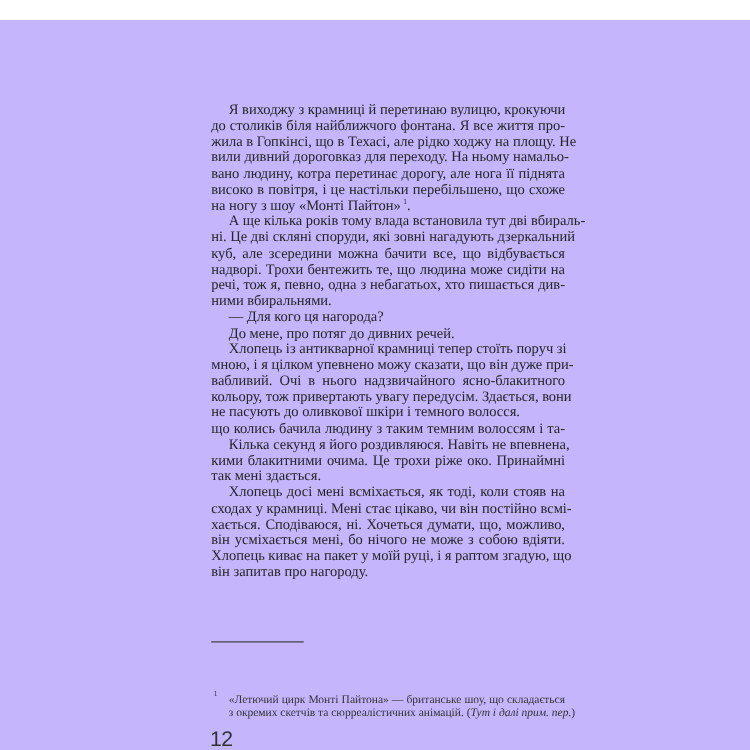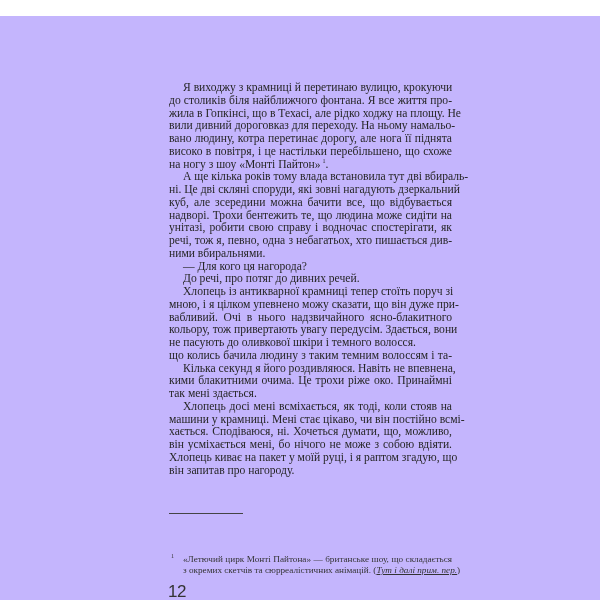--- a/index.html
+++ b/index.html
@@ -70,21 +70,21 @@
   .fn-line {
     display: block;
     margin-left: 14px;
     height: 11px;
     line-height: 11px;
     white-space: nowrap;
     text-align: justify;
     text-align-last: justify;
   }
   .fn-line.last { text-align-last: justify; }
-  .fn-line em { font-style: italic; text-decoration: underline; }
+  .fn-line em { font-style: italic; }
   .page-number {
     position: absolute;
     left: 168px;
     top: 538px;
     font-family: Liberation Sans, sans-serif;
     font-size: 17px;
     color: #333;
     letter-spacing: -0.5px;
     margin-top: 28px;
   }
@@ -99,36 +99,35 @@
     <span class="line">до столиків біля найближчого фонтана. Я все життя про-</span>
     <span class="line">жила в Гопкінсі, що в Техасі, але рідко ходжу на площу. Не</span>
     <span class="line">вили дивний дороговказ для переходу. На ньому намальо-</span>
     <span class="line">вано людину, котра перетинає дорогу, але нога її піднята</span>
     <span class="line">високо в повітря, і це настільки перебільшено, що схоже</span>
     <span class="line last"><span>на ногу з шоу «Монті Пайтон»</span><sup class="fnref">1</sup><span>.</span></span>
     <span class="line indent">А ще кілька років тому влада встановила тут дві вбираль-</span>
     <span class="line">ні. Це дві скляні споруди, які зовні нагадують дзеркальний</span>
     <span class="line">куб, але зсередини можна бачити все, що відбувається</span>
     <span class="line">надворі. Трохи бентежить те, що людина може сидіти на</span>
-    <span class="line">унітазі, робити свою справу і водночас спостерігати, як</span>
     <span class="line">речі, тож я, певно, одна з небагатьох, хто пишається див-</span>
     <span class="line last">ними вбиральнями.</span>
     <span class="line indent last">— Для кого ця нагорода?</span>
-    <span class="line indent last">До речі, про потяг до дивних речей.</span>
+    <span class="line indent last">До мене, про потяг до дивних речей.</span>
     <span class="line indent">Хлопець із антикварної крамниці тепер стоїть поруч зі</span>
     <span class="line">мною, і я цілком упевнено можу сказати, що він дуже при-</span>
     <span class="line">вабливий. Очі в нього надзвичайного ясно-блакитного</span>
     <span class="line">кольору, тож привертають увагу передусім. Здається, вони</span>
     <span class="line last">не пасують до оливкової шкіри і темного волосся.</span>
     <span class="line">що колись бачила людину з таким темним волоссям і та-</span>
     <span class="line indent">Кілька секунд я його роздивляюся. Навіть не впевнена,</span>
     <span class="line">кими блакитними очима. Це трохи ріже око. Принаймні</span>
     <span class="line last">так мені здається.</span>
     <span class="line indent">Хлопець досі мені всміхається, як тоді, коли стояв на</span>
-    <span class="line">машини у крамниці. Мені стає цікаво, чи він постійно всмі-</span>
+    <span class="line">сходах у крамниці. Мені стає цікаво, чи він постійно всмі-</span>
     <span class="line">хається. Сподіваюся, ні. Хочеться думати, що, можливо,</span>
     <span class="line">він усміхається мені, бо нічого не може з собою вдіяти.</span>
     <span class="line">Хлопець киває на пакет у моїй руці, і я раптом згадую, що</span>
     <span class="line last">він запитав про нагороду.</span>
   </div>
 
   <div class="fn-separator"></div>
 
   <div class="footnote">
     <span class="fn-marker">1</span>

